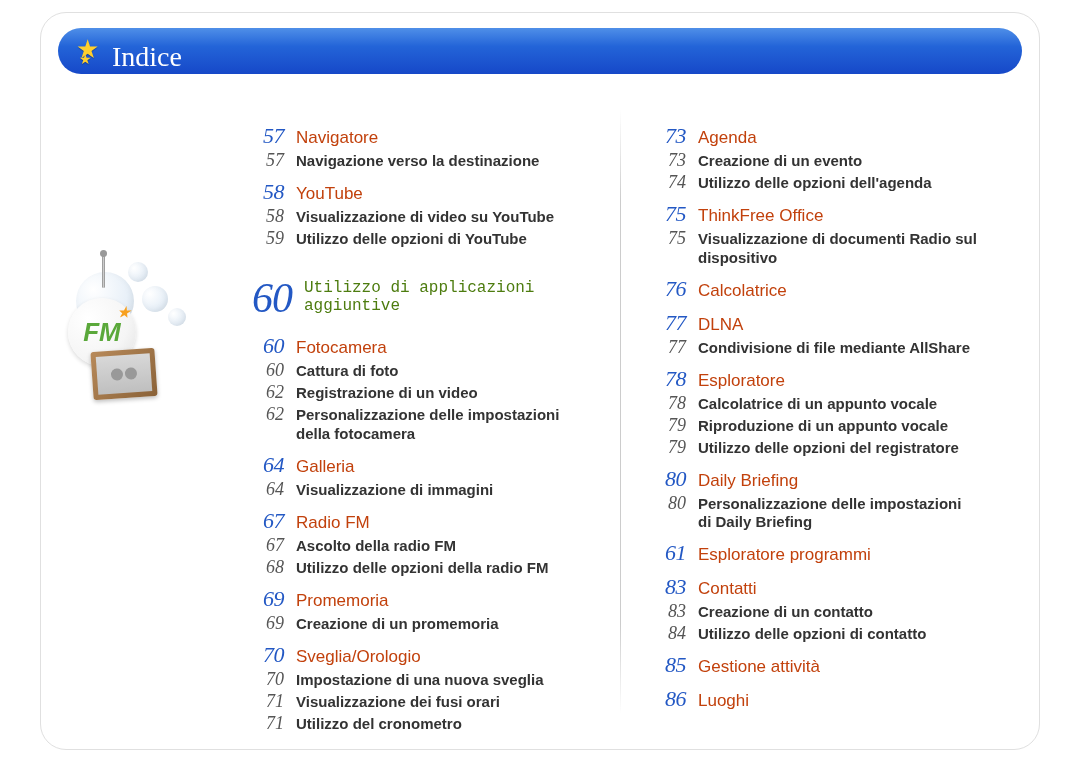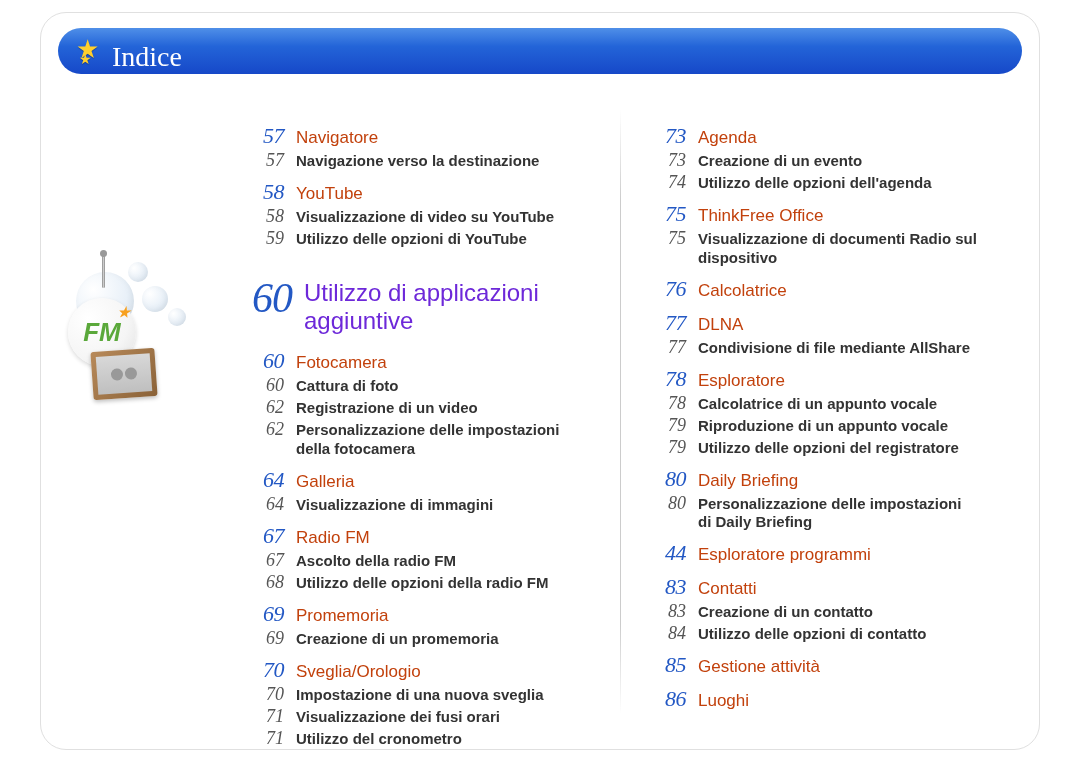--- a/index.html
+++ b/index.html
@@ -195,25 +195,26 @@
     font-family: Georgia, "Didot", serif;
     font-style: italic;
     font-size: 42px;
     line-height: 1;
     color: #2358c4;
     flex-shrink: 0;
     padding-right: 12px;
     letter-spacing: -1px;
   }
   .chapter-title {
-    font-size: 24px;
+    font-size: 16px;
     line-height: 1.15;
-    color: #6d28d9;
+    color: #4d7c0f;
     font-weight: 400;
     padding-top: 2px;
+    font-family: Liberation Mono, monospace;
   }
 
   .section-row {
     display: flex;
     align-items: baseline;
     margin-top: 3px;
   }
   .section-num {
     width: 50px;
     text-align: right;
@@ -456,21 +457,21 @@
             <div class="section-num">80</div>
             <div class="section-title">Daily Briefing</div>
           </div>
           <div class="item-row">
             <div class="item-num">80</div>
             <div class="item-title">Personalizzazione delle impostazioni di Daily Briefing</div>
           </div>
         </div>
         <div class="section-block">
           <div class="section-row">
-            <div class="section-num">44</div>
+            <div class="section-num">61</div>
             <div class="section-title">Esploratore programmi</div>
           </div>
         </div>
         <div class="section-block">
           <div class="section-row">
             <div class="section-num">83</div>
             <div class="section-title">Contatti</div>
           </div>
           <div class="item-row">
             <div class="item-num">83</div>

